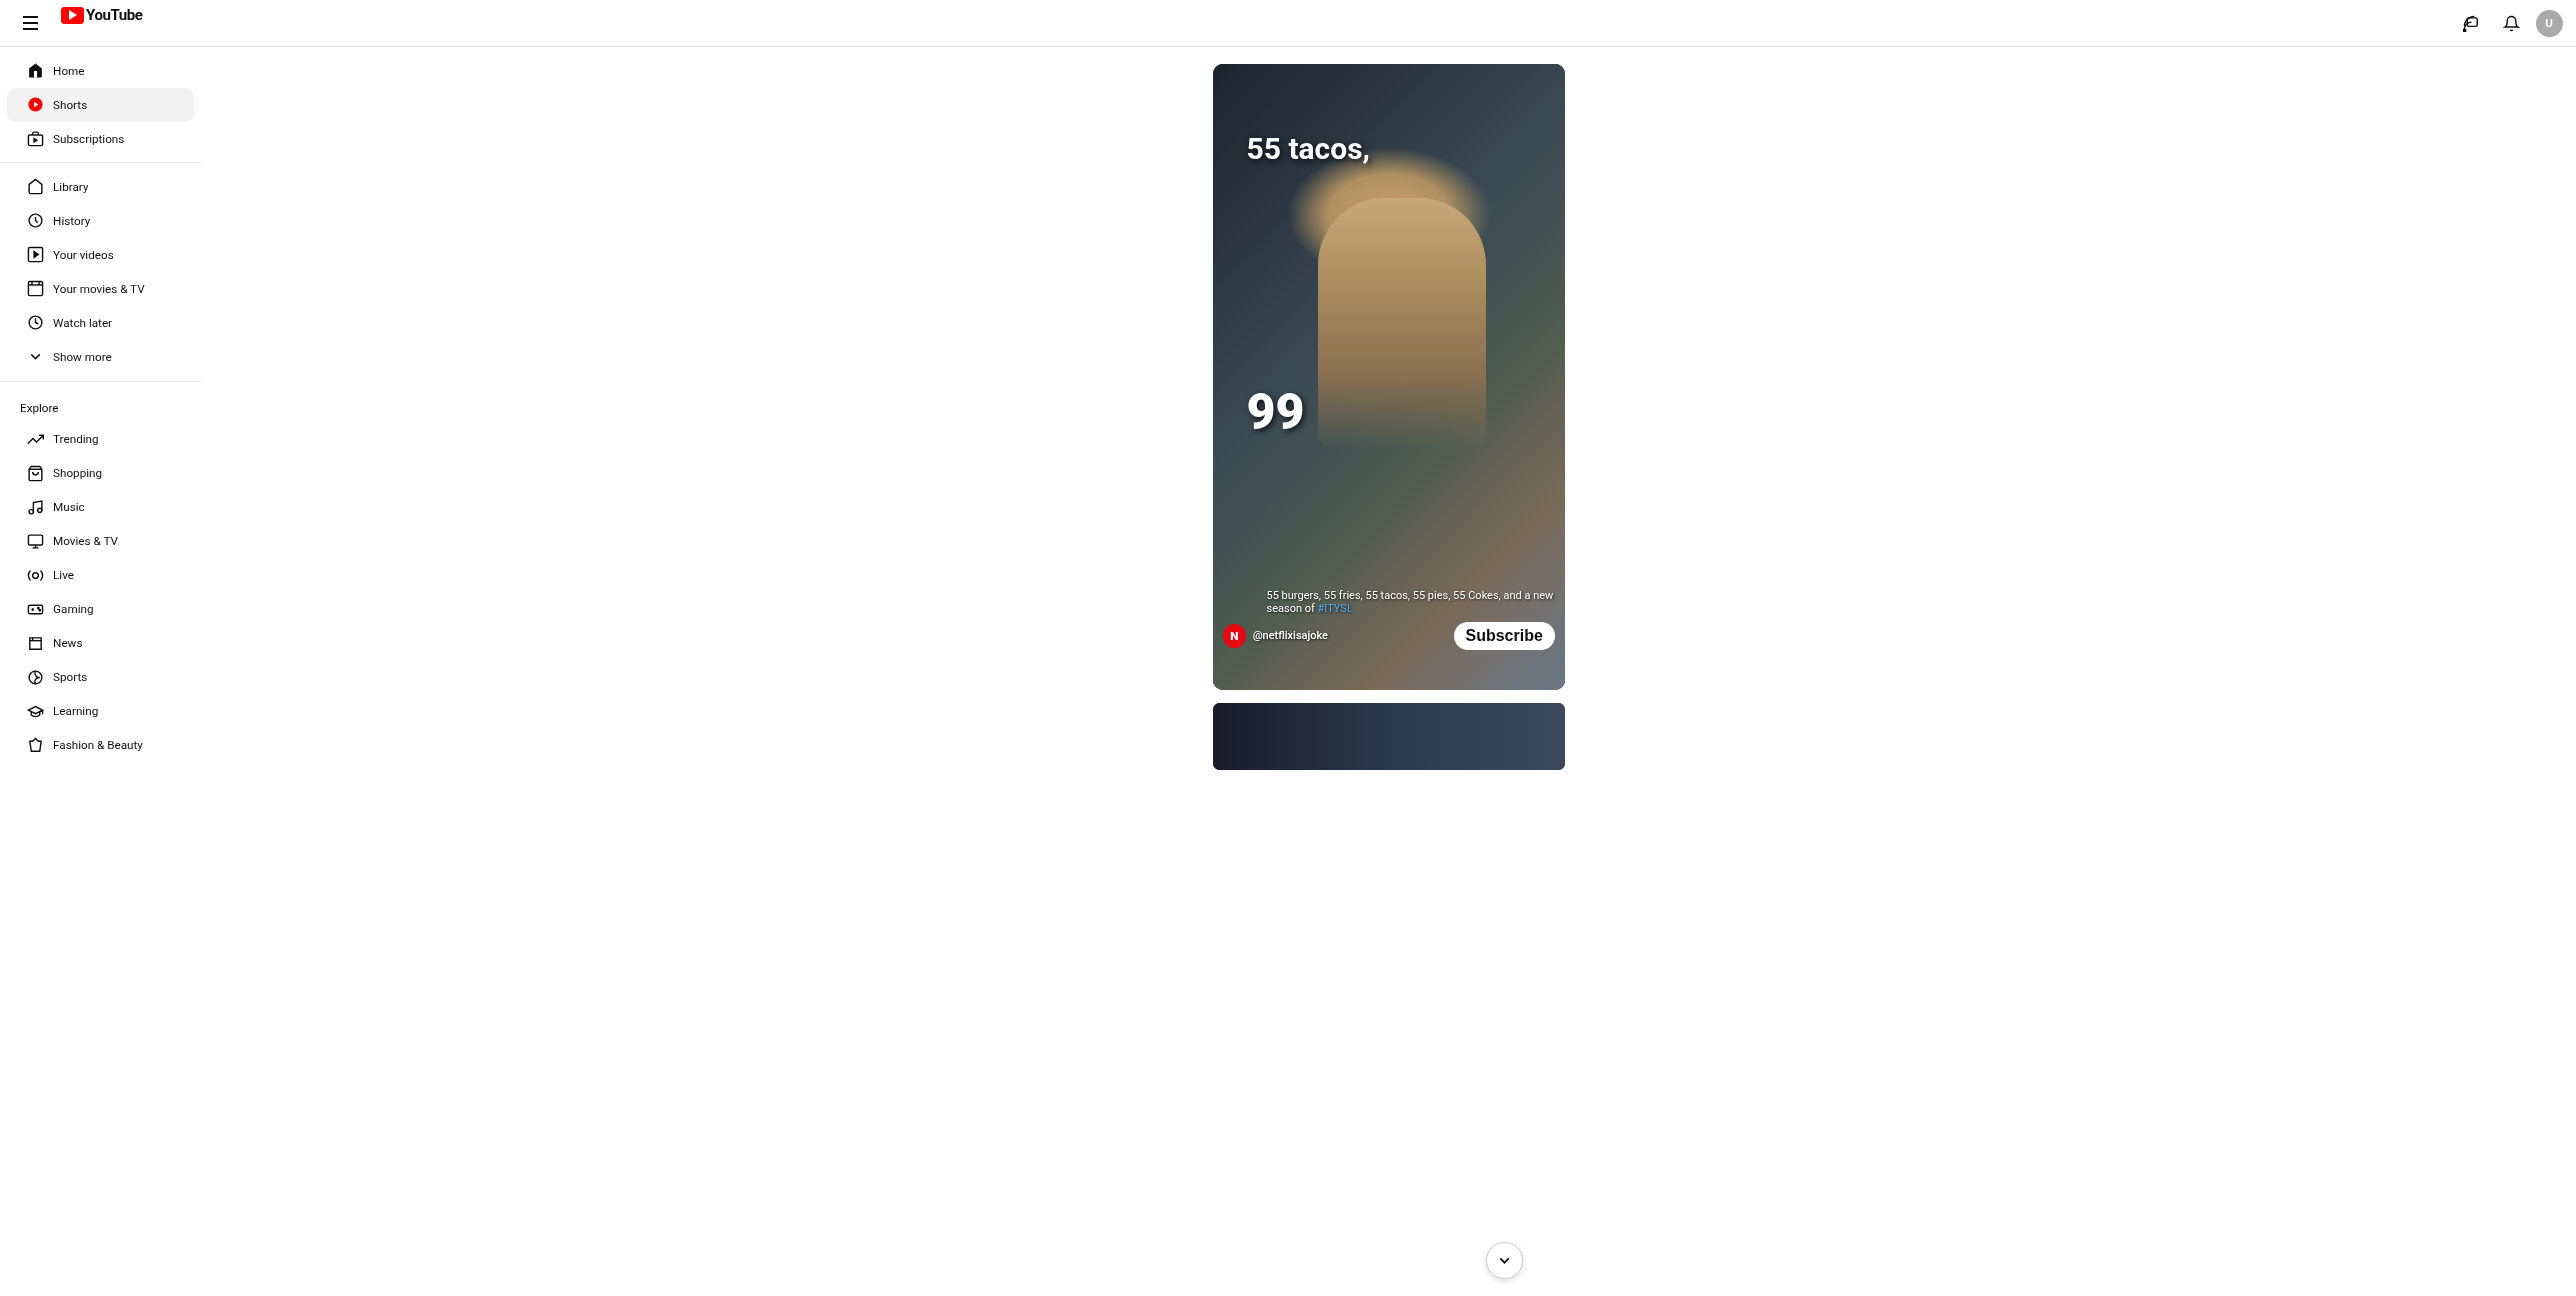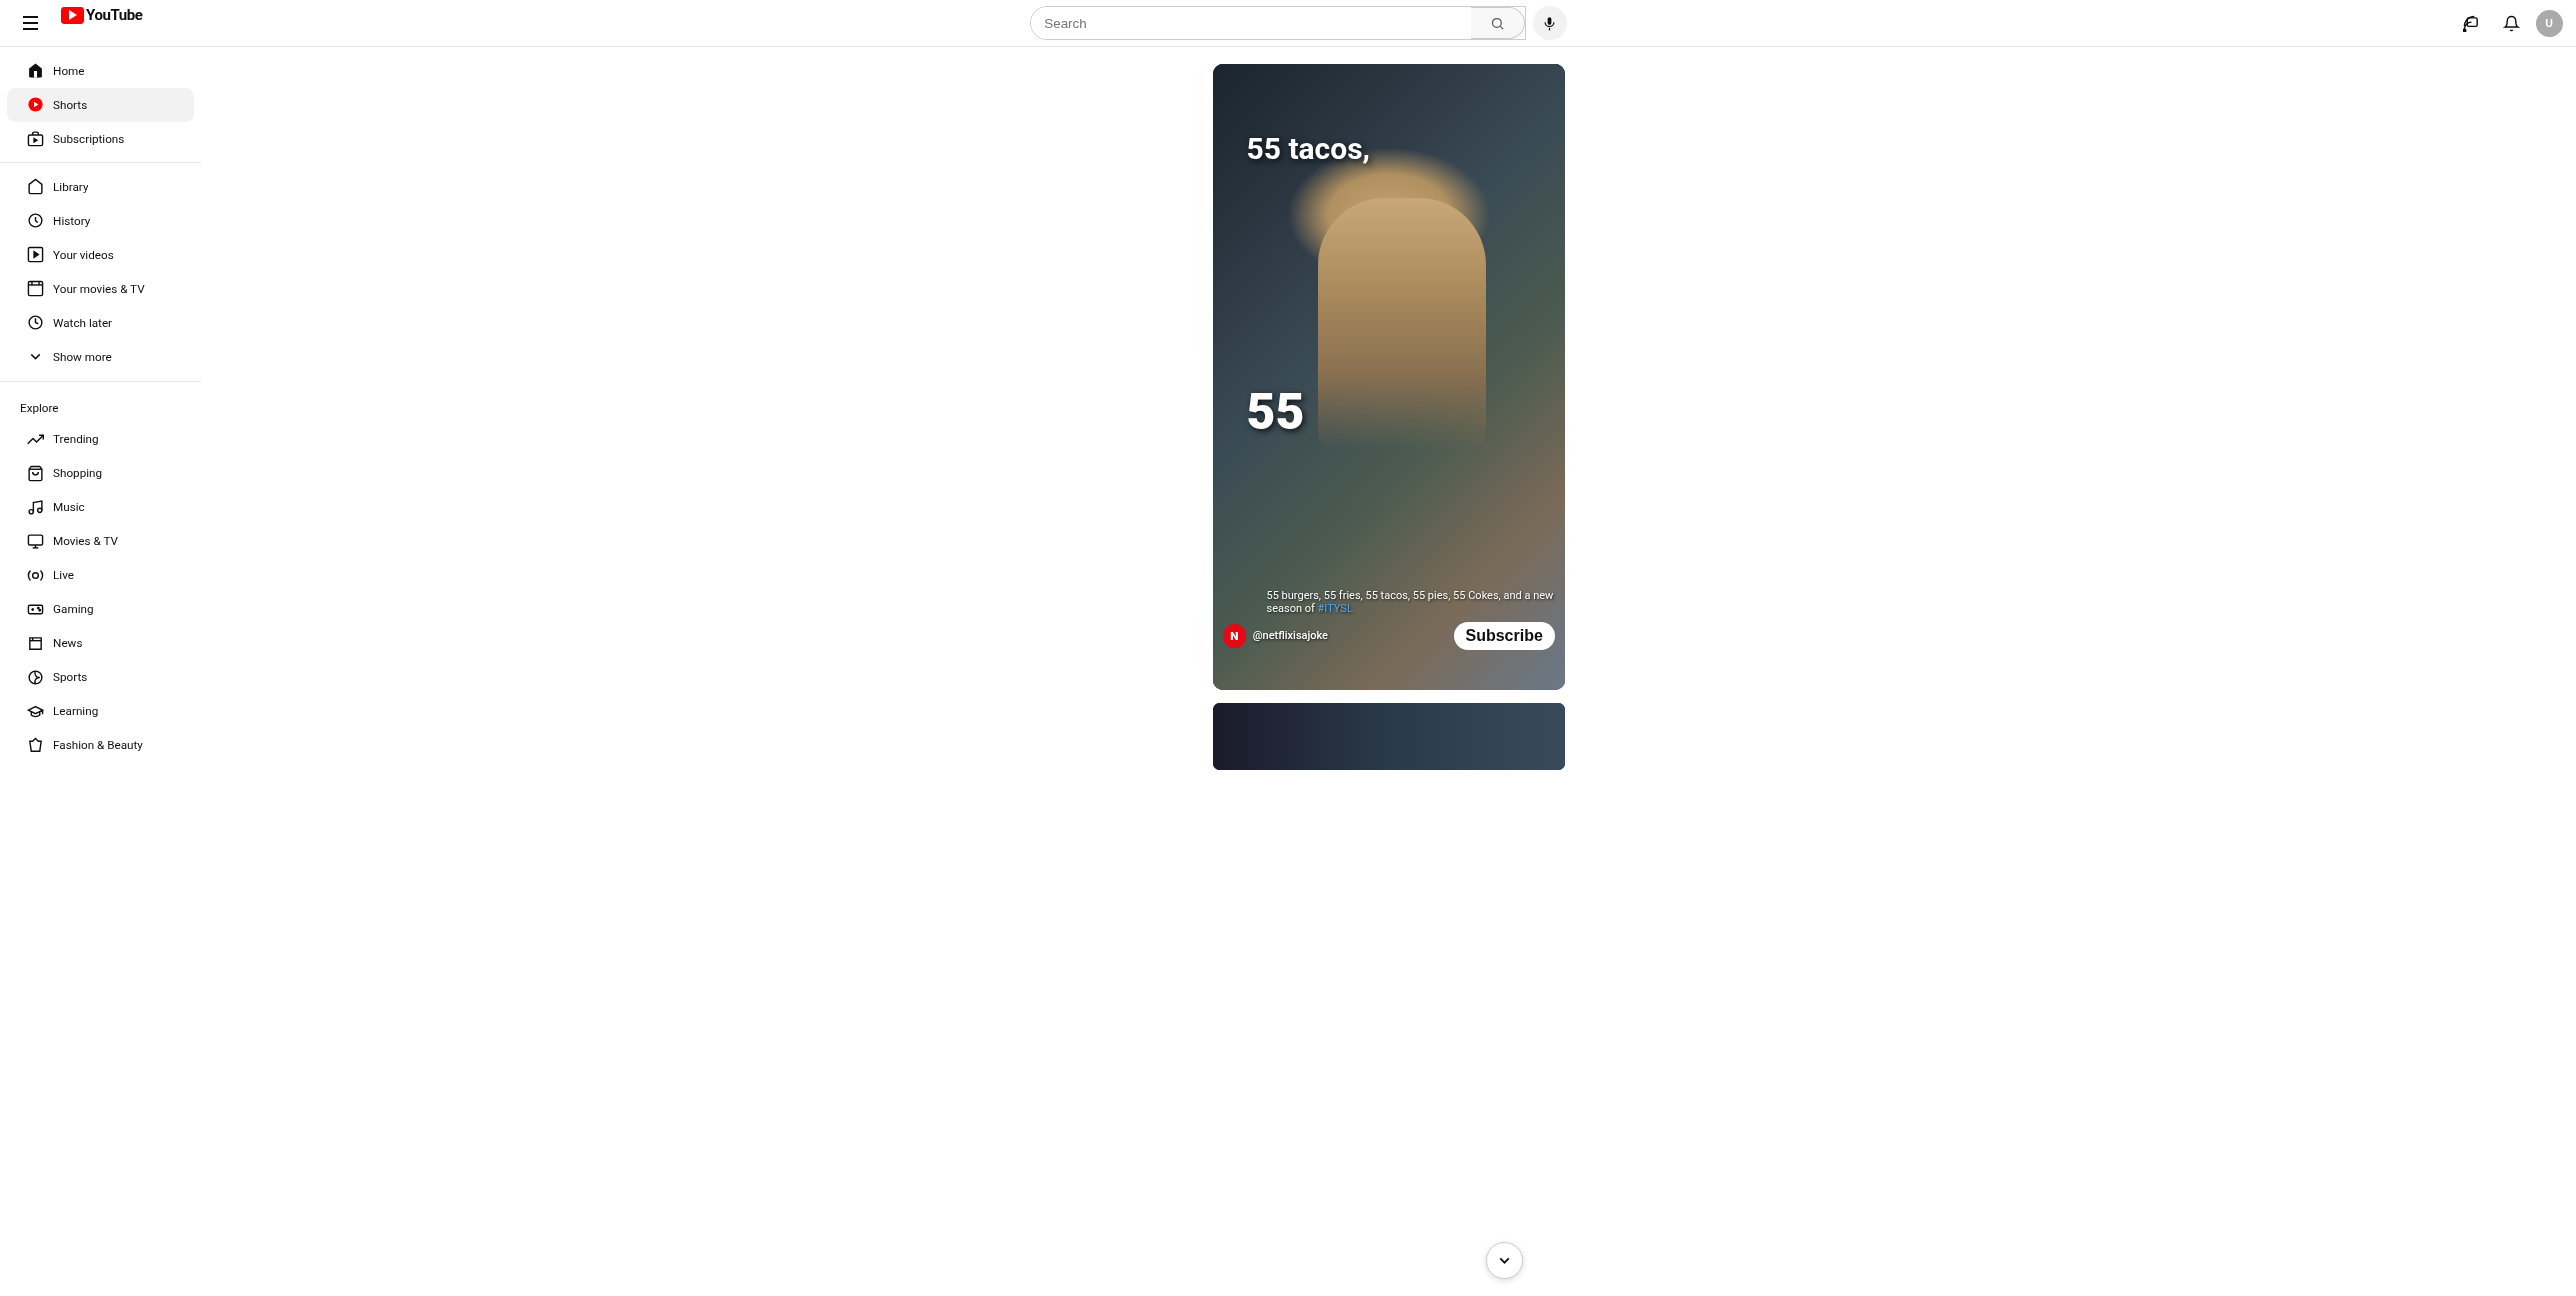--- a/index.html
+++ b/index.html
@@ -109,38 +109,20 @@
         <span></span>
           <span></span>
           <span></span>
       </div>
     </button>
     <div class="logo-container">
       <div class="logo-icon"></div>
       <span class="logo-text">YouTube</span>
     </div>
   </div>
-  <div class="header-center">
-    <div class="search-bar">
-      <input class="search-input" type="text" placeholder="Search" style="">
-      <button class="search-btn">
-        <svg width="15" height="15" viewBox="0 0 24 24" fill="none" stroke="#555" stroke-width="2">
-          <circle cx="11" cy="11" r="7"></circle>
-            <line x1="21" y1="21" x2="16.65" y2="16.65"></line>
-        </svg>
-      </button>
-    </div>
-    <button class="mic-btn">
-      <svg width="15" height="15" viewBox="0 0 24 24" fill="#0f0f0f">
-        <rect x="9" y="2" width="6" height="12" rx="3"></rect>
-          <path d="M5 10a7 7 0 0 0 14 0" stroke="#0f0f0f" stroke-width="2" fill="none"></path>
-          <line x1="12" y1="19" x2="12" y2="23" stroke="#0f0f0f" stroke-width="2"></line>
-      </svg>
-    </button>
-  </div>
   <div class="header-right">
     <button class="icon-btn">
       <svg width="17" height="17" viewBox="0 0 24 24" fill="none" stroke="#0f0f0f" stroke-width="2">
         <path d="M2 16a14 14 0 0 1 14-14"></path>
           <path d="M2 20a10 10 0 0 1 10-10"></path>
           <circle cx="2" cy="22" r="2" fill="#0f0f0f"></circle>
         <rect x="6" y="4" width="14" height="12" rx="2"></rect>
       </svg>
     </button>
     <button class="icon-btn">
@@ -350,21 +332,21 @@
     <div class="video-card" style="position:relative;">
       <div class="video-frame">
 
         <div style="position:absolute;top:0;left:0;right:0;bottom:0;background:linear-gradient(135deg,#1a2530 0%,#2a3540 20%,#3a4a55 40%,#4a5a50 60%,#7a6a58 80%,#6a7888 100%);"></div>
 
         <div style="position:absolute;top:67px;left:50%;transform:translateX(-50%);width:252px;height:335px;background:radial-gradient(ellipse 101px 67px at 50% 25%,#c8a070 0%,#b09060 60%,transparent 100%);"></div>
         <div style="position:absolute;top:134px;left:30%;width:168px;height:252px;background:linear-gradient(180deg,#c8a878 0%,#b09060 30%,#8a7050 70%,transparent 100%);border-radius:67px 67px 17px 17px;"></div>
 
         <div class="video-overlay-text-top">55 tacos,</div>
 
-        <div class="video-overlay-text-bottom">55</div>
+        <div class="video-overlay-text-bottom">99</div>
 
         <div class="video-bottom-info">
           <div class="video-description">
             <span>55 burgers, 55 fries, 55 tacos, 55 pies, 55 Cokes, and a new season of</span>
             <span class="hashtag">#ITYSL</span>
           </div>
           <div class="video-channel">
             <div class="channel-avatar">
               <span style="color:#fff;font-weight:900;font-size:11.7px;">N</span>
             </div>

